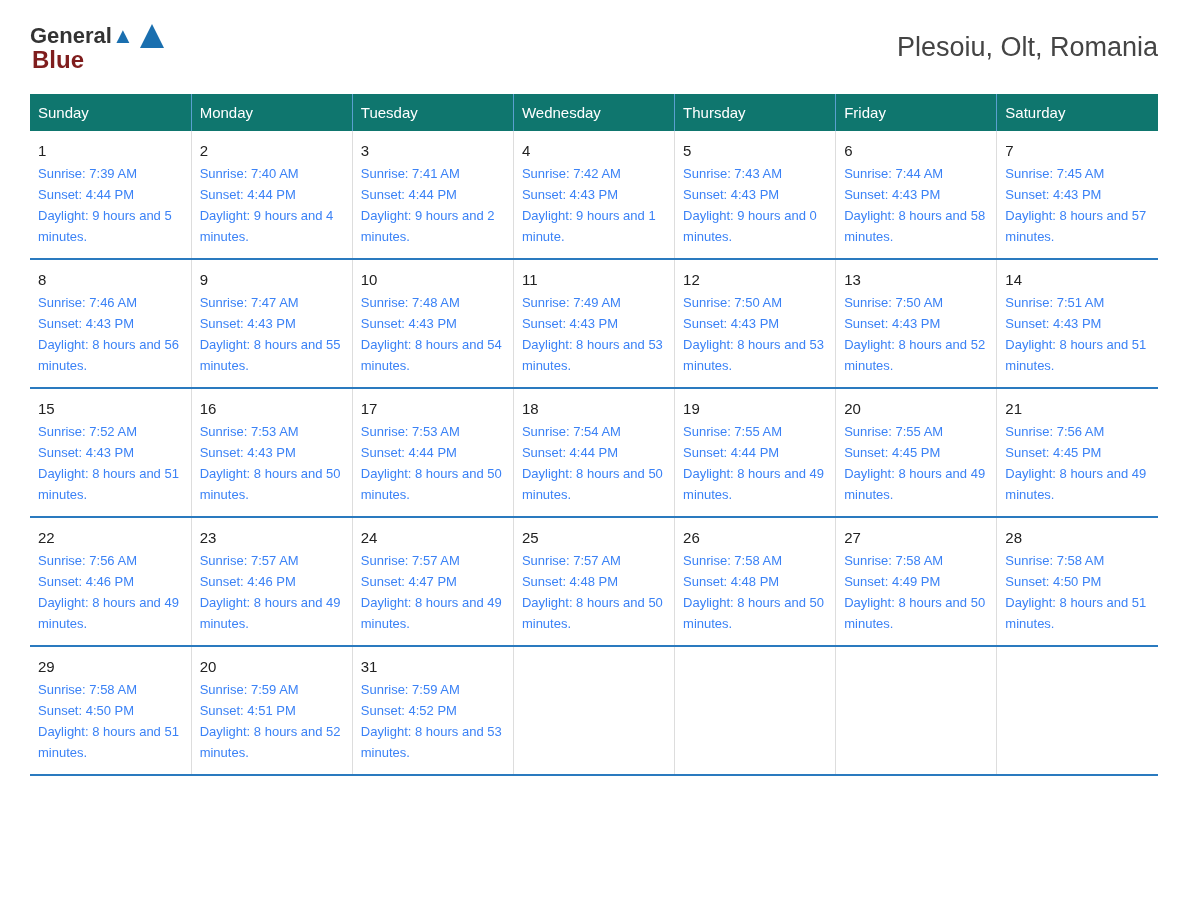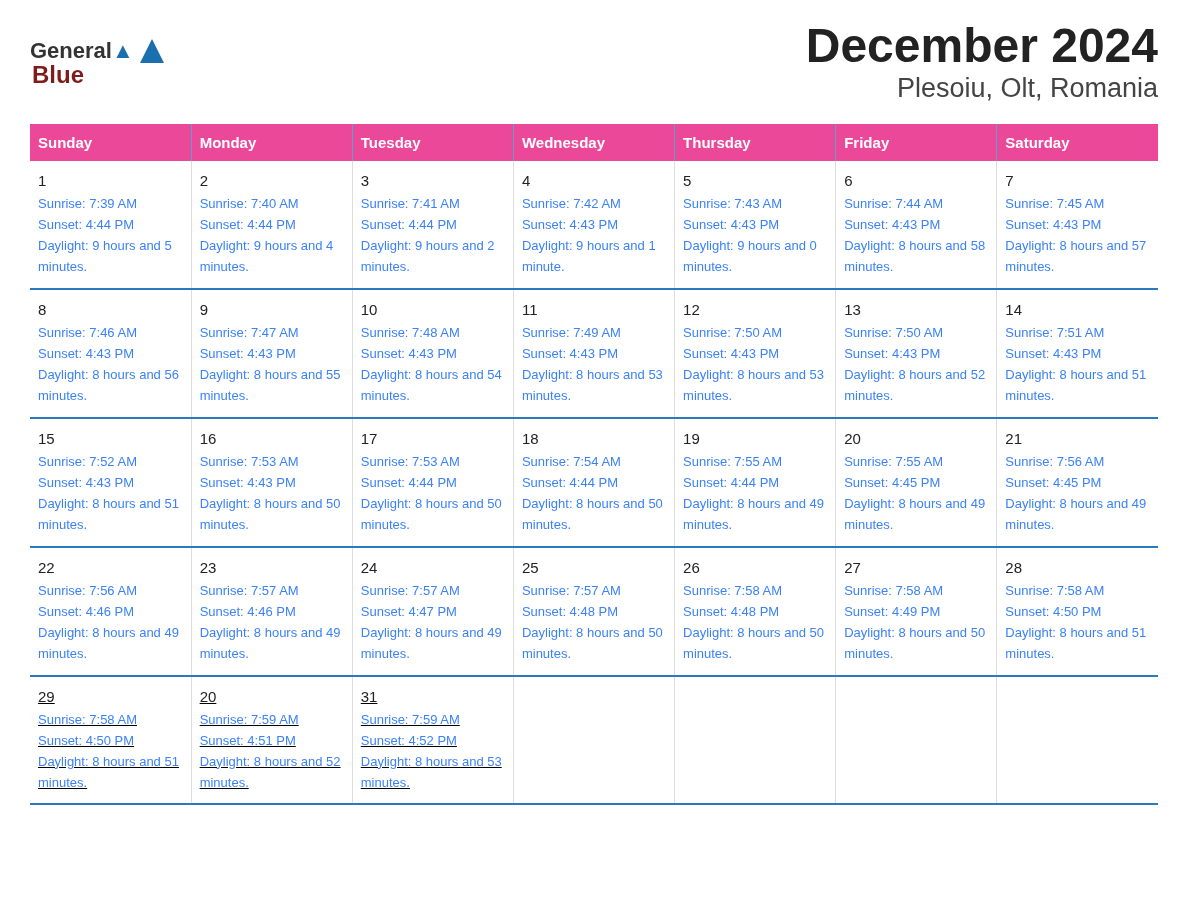--- a/index.html
+++ b/index.html
@@ -48,26 +48,26 @@
       font-size: 27px;
       font-weight: normal;
       color: #444;
     }
     table {
       width: 100%;
       border-collapse: collapse;
       font-size: 13.5px;
     }
     thead tr th {
-      background: #ec4899;
+      background: #0f766e;
       color: #fff;
       padding: 10px 8px;
       text-align: left;
       font-size: 15px;
-      font-weight: bold;
+      font-weight: normal;
       border-right: 1px solid #5aa0d0;
     }
     thead tr th:last-child {
       border-right: none;
     }
     tbody tr {
       border-bottom: 2px solid #2a7abf;
     }
     tbody tr td {
       padding: 8px 8px 10px 8px;
@@ -85,21 +85,20 @@
       font-weight: normal;
       display: block;
       margin-bottom: 2px;
     }
     .day-info {
       font-size: 13px;
       color: #3b82f6;
     }
     tbody tr:last-child {
       border-bottom: 2px solid #2a7abf;
-      text-decoration: underline;
     }
     .empty-cell {
       background: #fff;
     }
   </style>
 </head>
 <body>
 
 <div class="header">
   <div class="logo">
@@ -107,21 +106,20 @@
       <div style="display:flex; align-items:center;">
         <span class="logo-text">General<span>▲</span></span>
         <svg class="logo-icon" viewBox="0 0 32 32">
           <polygon points="4,28 16,4 28,28" fill="#1a6faf"></polygon>
         </svg>
       </div>
       <div style="font-size:24px; font-weight:bold; color:#7f1d1d; margin-top:-6px; margin-left:2px;">Blue</div>
     </div>
   </div>
   <div class="title-block">
-    <h1>December 2024</h1>
     <h2>Plesoiu, Olt, Romania</h2>
   </div>
 </div>
 
 <table>
   <thead>
     <tr>
     <th>Sunday</th>
         <th>Monday</th>
         <th>Tuesday</th>

